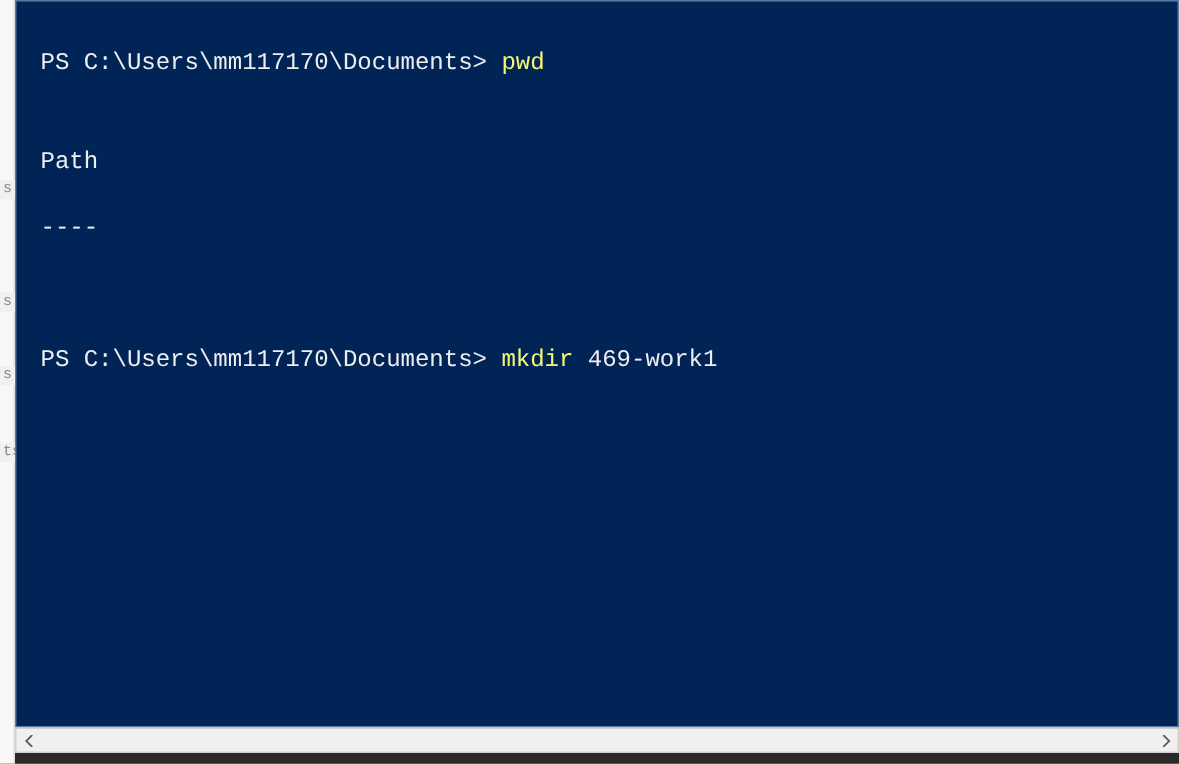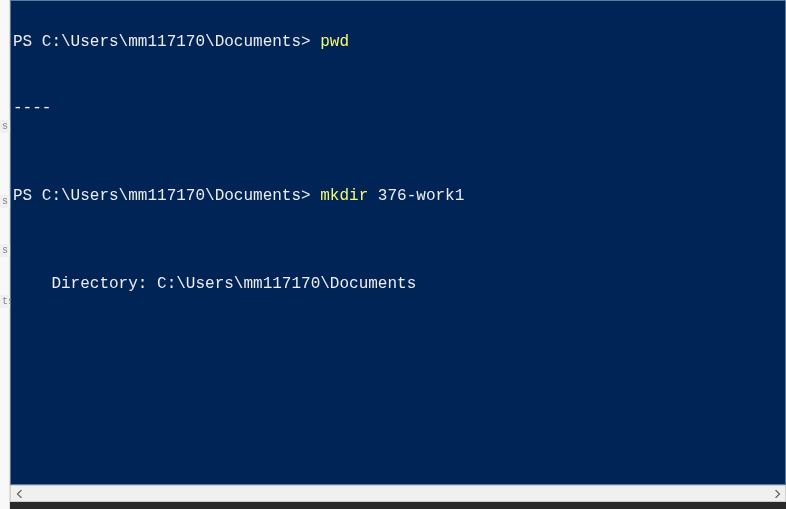--- a/index.html
+++ b/index.html
@@ -46,21 +46,21 @@
       padding: 8px 0 8px 0;
       color: #eeedf0;
       font-size: 16px;
       line-height: 22px;
       white-space: pre;
       font-family: Consolas, 'Courier New', monospace;
     }
     .line {
       display: block;
       white-space: pre;
-      padding-left: 2px;
+      padding-left: 16px;
     }
     .prompt-text {
       color: #eeedf0;
     }
     .cmd-yellow {
       color: #f7f776;
     }
     .cmd-white {
       color: #eeedf0;
     }
@@ -106,27 +106,27 @@
   <div class="left-tab" style="top:120px">s</div>
   <div class="left-tab" style="top:195px">s</div>
   <div class="left-tab" style="top:244px">s</div>
   <div class="left-tab" style="top:295px">ts</div>
 </div>
 
 <div class="terminal-window">
   <div class="terminal-content">
 <span class="line"><span class="prompt-text">PS C:\Users\mm117170\Documents&gt; </span><span class="cmd-yellow">pwd</span></span>
 <span class="line"></span>
+<span class="line">Path</span>
 <span class="line">----</span>
 <span class="line"></span>
 <span class="line"></span>
-<span class="line"><span class="prompt-text">PS C:\Users\mm117170\Documents&gt; </span><span class="cmd-yellow">mkdir</span><span class="cmd-white"> 376-work1</span></span>
+<span class="line"><span class="prompt-text">PS C:\Users\mm117170\Documents&gt; </span><span class="cmd-yellow">mkdir</span><span class="cmd-white"> 469-work1</span></span>
 <span class="line"></span>
 <span class="line"></span>
-<span class="line">    Directory: C:\Users\mm117170\Documents</span>
 <span class="line"></span>
 <span class="line"></span>
 
 
 <span class="line"></span>
 <span class="line"></span>
 
 
   </div>
 </div>

